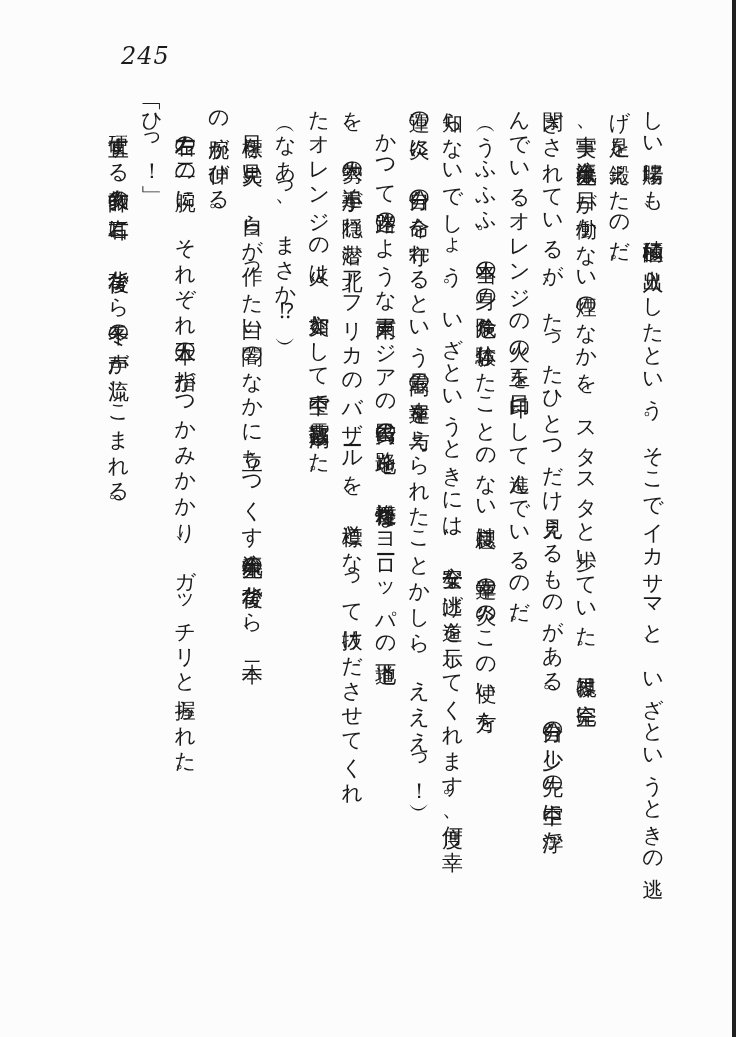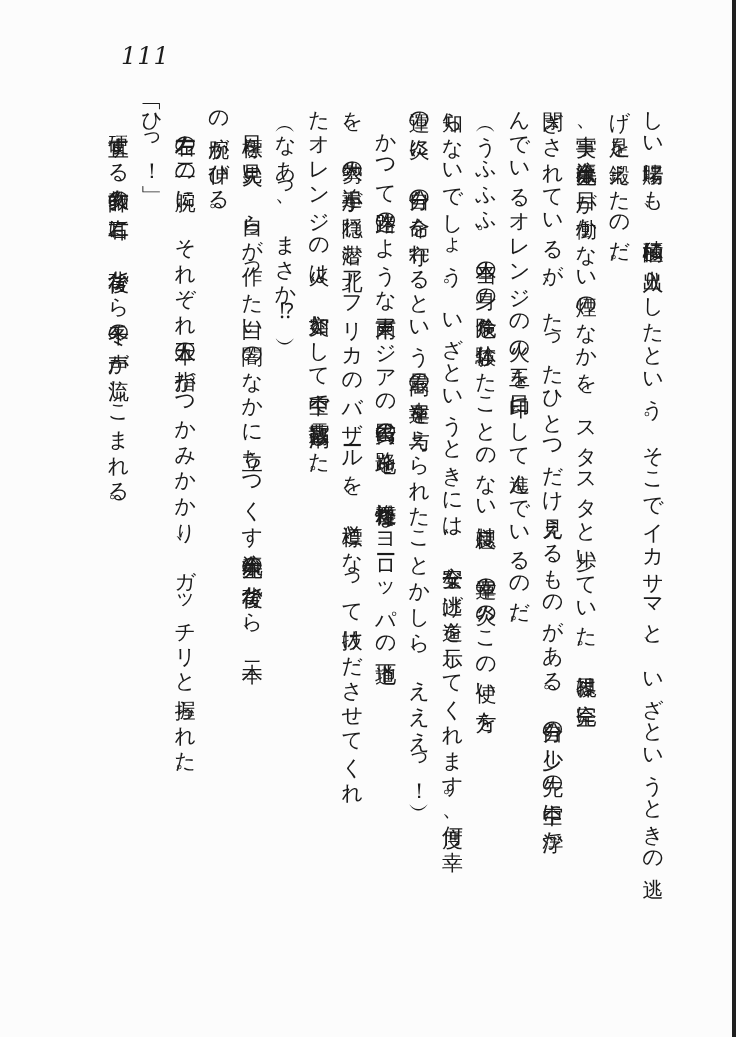--- a/index.html
+++ b/index.html
@@ -51,21 +51,21 @@
     right: 0;
     width: 4px;
     height: 100%;
     background: #1f1f1f;
   }
 </style>
 </head>
 <body>
 
 <div class="page">
-  <div class="page-number">111</div>
+  <div class="page-number">245</div>
 
   <div class="text-block" id="text-block">
       <p class="vline">しい賭場にも、積極的に出入りしたという。そこでイカサマと、いざというときの逃</p>
       <p class="vline">げ足を鍛えたのだ。</p>
       <p class="vline indent">事実、流奈先生は目が働かない煙のなかを、スタスタと歩いていた。視界は完全に</p>
       <p class="vline">閉ざされているが、たったひとつだけ見えるものがある。自分の少し先の空中に浮か</p>
       <p class="vline">んでいるオレンジの火の玉を目印にして進んでいるのだ。</p>
       <p class="vline indent">（うふふふ。本当の身の危険を体験したことのない想良は、幸運の炎のこの使い方を</p>
       <p class="vline">知らないでしょう。いざというときには、安全な逃げ道を示してくれます。何度、幸</p>
       <p class="vline">運の炎に、自分の命を守れるという最高の幸運を与えられたことかしら、えええっ！）</p>

